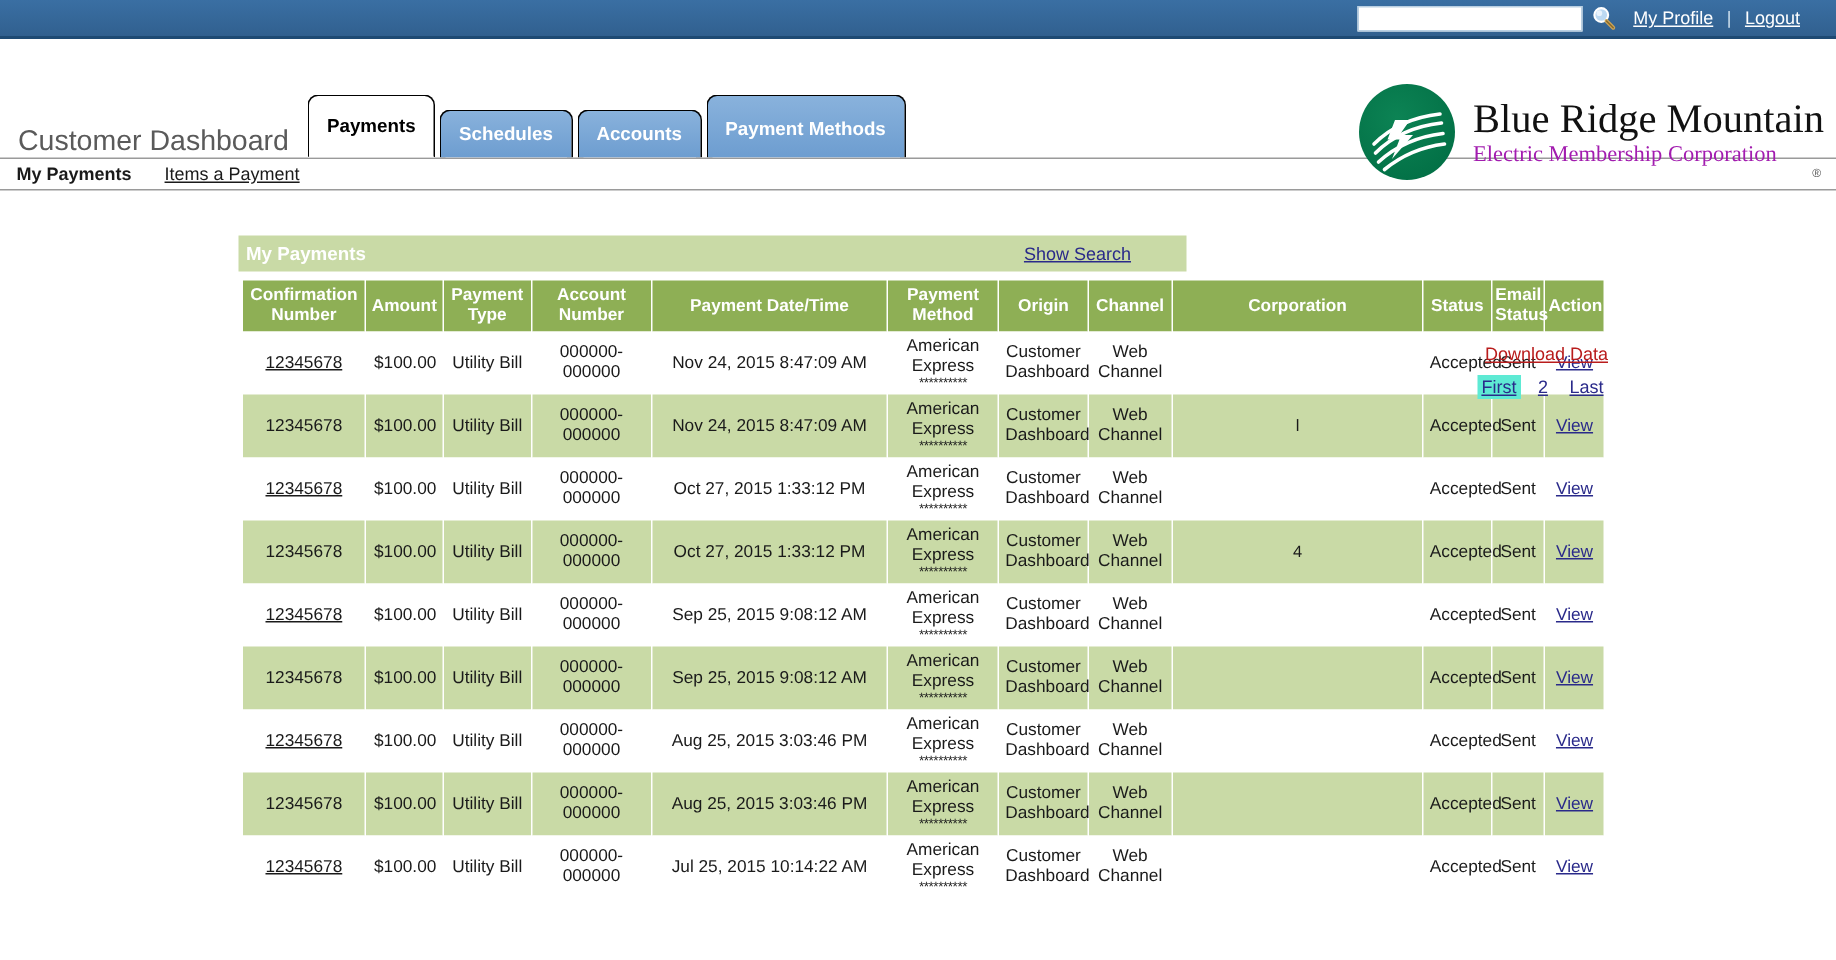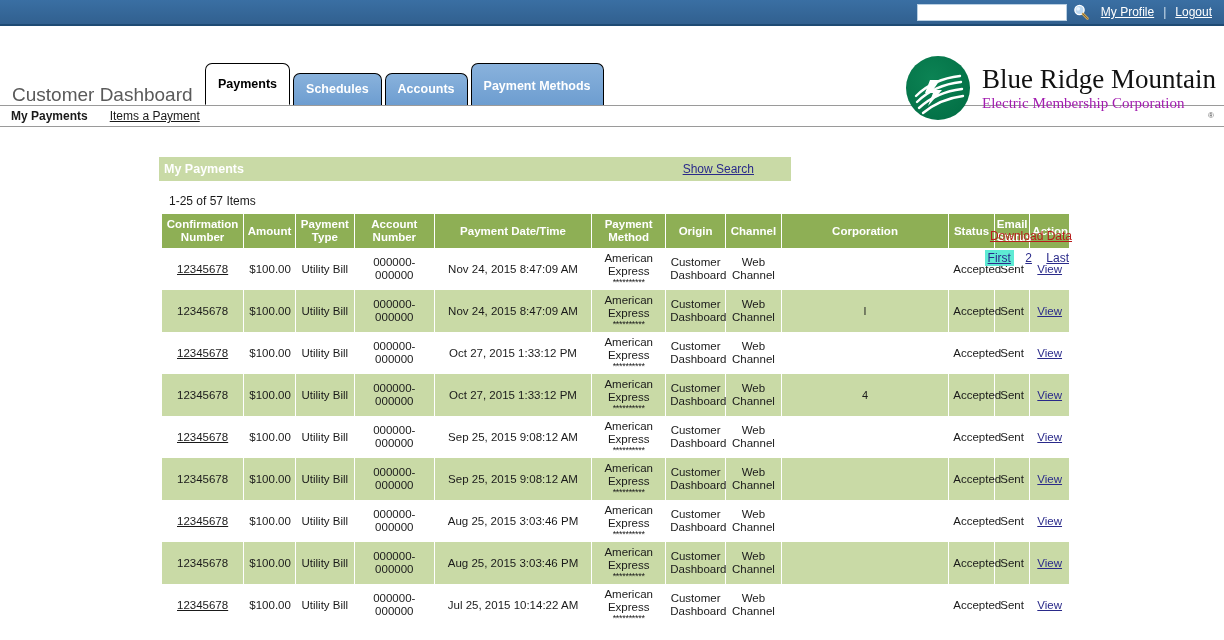--- a/index.html
+++ b/index.html
@@ -19,21 +19,21 @@
   
   .topbar {
     position: relative;
     height: 26px;
     background: #336699;
     background: linear-gradient(to bottom, #3a6fa3 0%, #31608f 100%);
     border-bottom: 2px solid #1e4a73;
     display: flex;
     align-items: center;
     justify-content: flex-end;
-    padding-right: 12px;
+    padding-right: 24px;
     box-sizing: border-box;
   }
   .topbar-search {
     width: 150px;
     height: 17px;
     border: 1px solid #b9cfe2;
     background: #ffffff;
     font-family: "Liberation Sans", sans-serif;
     font-size: 11px;
     padding: 0 3px;
@@ -384,21 +384,20 @@
 
   <div class="toolbar-right">
     <a class="download-link">Download Data</a>
     <div class="pager">
       <span class="pg current">First</span>
       <span class="pg">2</span>
       <span class="pg">Last</span>
     </div>
   </div>
 
-  <div class="items-count">1-25 of 57 Items</div>
 
   <table class="grid">
     <colgroup>
       <col style="width:80px">
         <col style="width:50px">
         <col style="width:57px">
       <col style="width:78px">
         <col style="width:154px">
         <col style="width:72px">
       <col style="width:58px">

